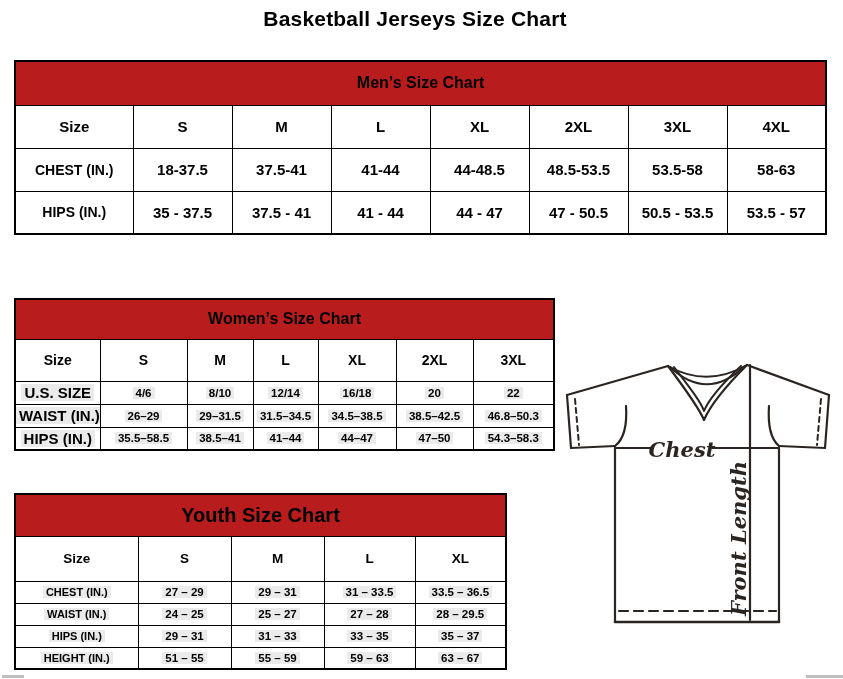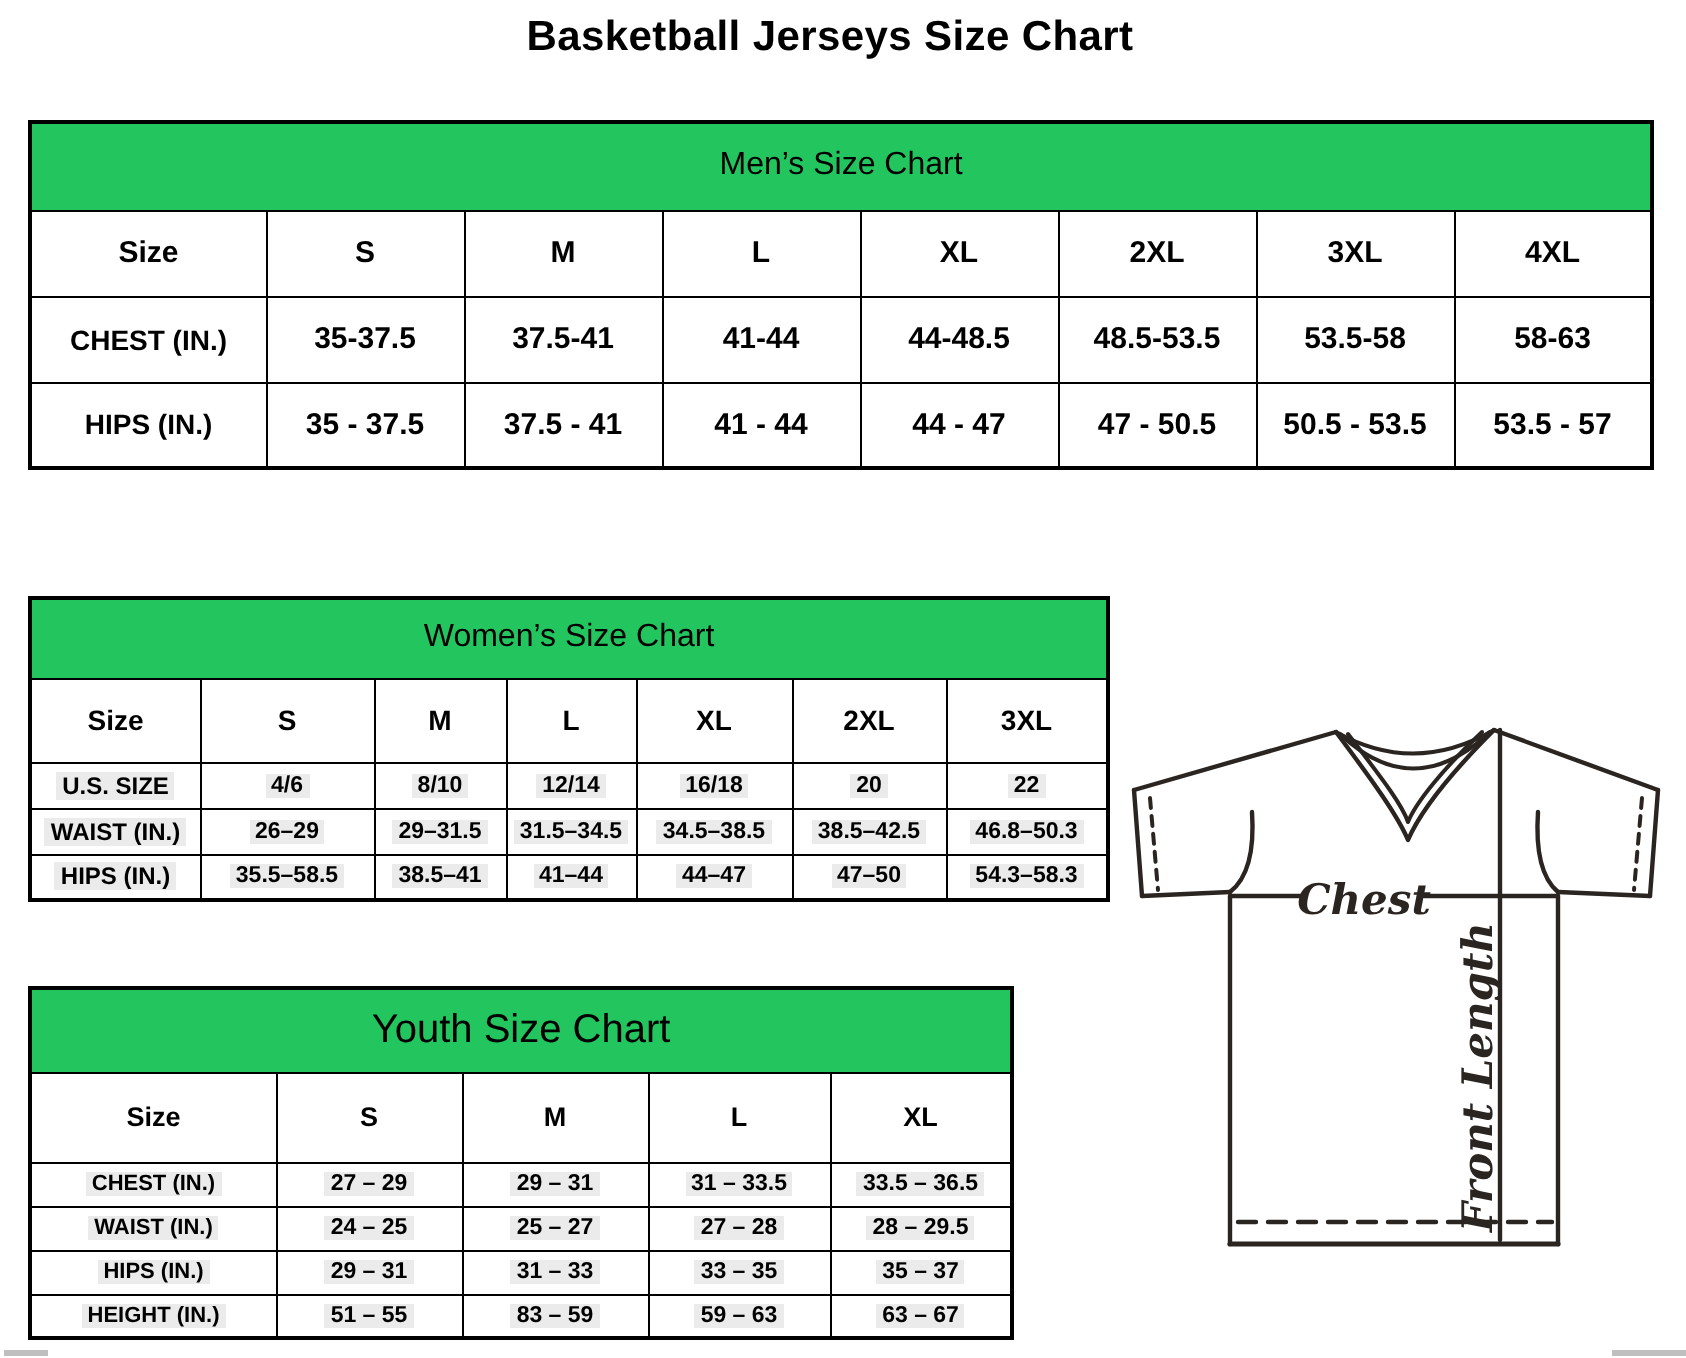--- a/index.html
+++ b/index.html
@@ -7,36 +7,36 @@
     font-family: "Liberation Sans", sans-serif; color: #000; }
   .page { position: relative; width: 843px; height: 679px; }
 
   .page-title { position: absolute; top: 7px; left: 0; width: 830px; text-align: center;
     font-size: 21px; font-weight: bold; letter-spacing: 0.2px; }
 
   table { border-collapse: collapse; table-layout: fixed; position: absolute;
     background: #fff; }
   td, th { border: 1.4px solid #000; text-align: center; vertical-align: middle;
     overflow: hidden; white-space: nowrap; }
-  .chart-caption { background: #22c55e; font-weight: normal; font-size: 16px; }
+  .chart-caption { background: #b91c1c; font-weight: bold; font-size: 16px; }
 
   
   #mens-table { left: 14px; top: 60px; width: 811px; border: 2px solid #000; }
   #mens-table .caption-row { height: 44px; }
   #mens-table .size-row { height: 43px; font-size: 15px; font-weight: bold; }
   #mens-table .data-row { height: 43px; font-size: 15px; font-weight: bold; }
   #mens-table .row-label { font-size: 14px; }
 
   
   #womens-table { left: 14px; top: 298px; width: 539px; border: 2px solid #000; }
   #womens-table .caption-row { height: 40px; }
   #womens-table .caption-row td { font-size: 16px; }
   #womens-table .size-row { height: 42px; font-size: 14px; font-weight: bold; }
   #womens-table .data-row { height: 23px; font-size: 11.5px; font-weight: bold; }
-  #womens-table .row-label { font-size: 12px; }
+  #womens-table .row-label { font-size: 15px; }
 
   
   #youth-table { left: 14px; top: 493px; width: 491px; border: 2px solid #000; }
   #youth-table .caption-row { height: 42px; }
   #youth-table .caption-row td { font-size: 20px; }
   #youth-table .size-row { height: 45px; font-size: 13.5px; font-weight: bold; }
   #youth-table .data-row { height: 22px; font-size: 11.5px; font-weight: bold; }
   #youth-table .row-label { font-size: 11px; }
 
   .hl { background: #ebebeb; padding: 0 3px; }
@@ -77,21 +77,21 @@
       <td>S</td>
       <td>M</td>
       <td>L</td>
       <td>XL</td>
       <td>2XL</td>
       <td>3XL</td>
       <td>4XL</td>
     </tr>
     <tr class="data-row">
       <td class="row-label">CHEST (IN.)</td>
-      <td>35-37.5</td>
+      <td>18-37.5</td>
       <td>37.5-41</td>
       <td>41-44</td>
       <td>44-48.5</td>
       <td>48.5-53.5</td>
       <td>53.5-58</td>
       <td>58-63</td>
     </tr>
     <tr class="data-row">
       <td class="row-label">HIPS (IN.)</td>
       <td>35 - 37.5</td>
@@ -194,21 +194,21 @@
     <tr class="data-row">
       <td class="row-label"><span class="hl">HIPS (IN.)</span></td>
       <td><span class="hl">29 – 31</span></td>
       <td><span class="hl">31 – 33</span></td>
       <td><span class="hl">33 – 35</span></td>
       <td><span class="hl">35 – 37</span></td>
     </tr>
     <tr class="data-row">
       <td class="row-label"><span class="hl">HEIGHT (IN.)</span></td>
       <td><span class="hl">51 – 55</span></td>
-      <td><span class="hl">83 – 59</span></td>
+      <td><span class="hl">55 – 59</span></td>
       <td><span class="hl">59 – 63</span></td>
       <td><span class="hl">63 – 67</span></td>
     </tr>
   </tbody>
     </table>
 
   <div class="jersey-wrap">
     <svg width="287" height="276" viewBox="0 0 287 276" fill="none" stroke="#2b2522" stroke-width="2.2" stroke-linecap="round" stroke-linejoin="round">
 
       <path d="M112,8 L11,37"></path>

